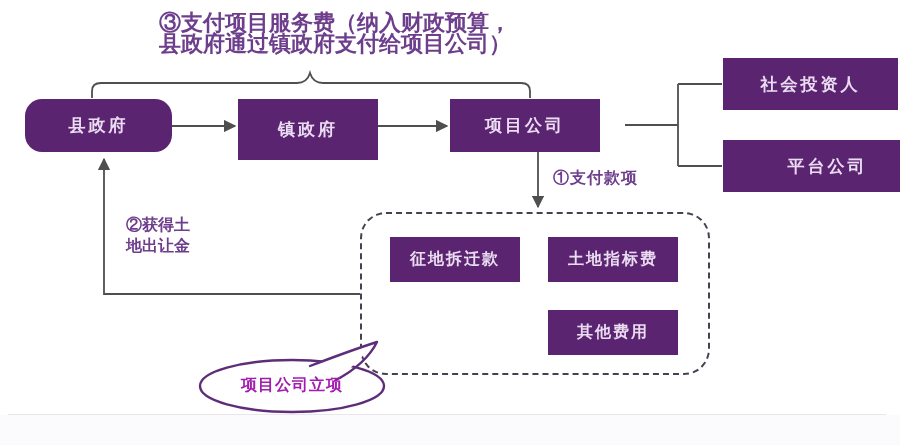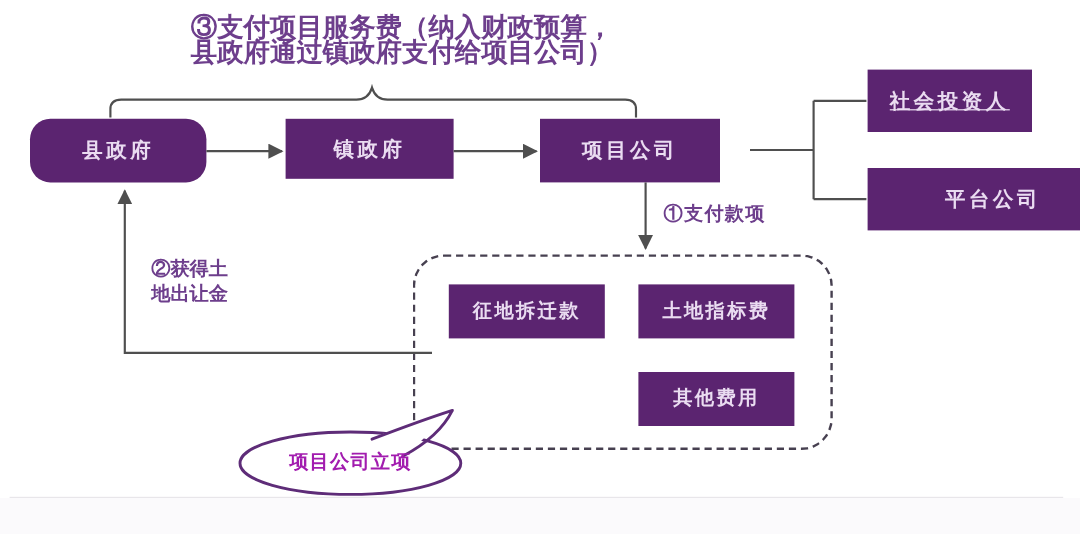--- a/index.html
+++ b/index.html
@@ -7,28 +7,28 @@
     position:relative;width:900px;height:445px;background:#ffffff;overflow:hidden;
     font-family:"Liberation Serif","DejaVu Serif",serif;
   }
   
   .pbox{
     position:absolute;background:#5b2470;color:#eadcf1;
     display:flex;align-items:center;justify-content:center;
     font-weight:bold;font-size:17px;letter-spacing:3px;
   }
   .n-county  {left:25px;  top:99px;  width:147px;height:53px;border-radius:17px;}
-  .n-town    {left:238px; top:99px;  width:140px;height:50px;}
+  .n-town    {left:238px; top:99px;  width:140px;height:61px;}
   .n-project {left:450px; top:99px;  width:150px;height:53px;}
-  .n-social  {left:723px; top:58px;  width:137px;height:52px;text-decoration:underline;}
+  .n-social  {left:723px; top:58px;  width:175px;height:52px;}
   .n-platform{left:723px; top:140px; width:149px;height:52px;padding-left:30px;}
 
   
   .dashed-group{
-    position:absolute;left:344px;top:212px;width:346px;height:159px;
+    position:absolute;left:360px;top:212px;width:346px;height:159px;
     border:2px dashed #474050;border-radius:26px;
   }
   .cost{
     position:absolute;width:130px;height:45px;background:#5b2470;color:#eadcf1;
     display:flex;align-items:center;justify-content:center;
     font-weight:bold;font-size:16px;letter-spacing:2px;
   }
   .c0{left:28px; top:23px;}
   .c1{left:186px;top:23px;}
   .c2{left:28px; top:96px;}

